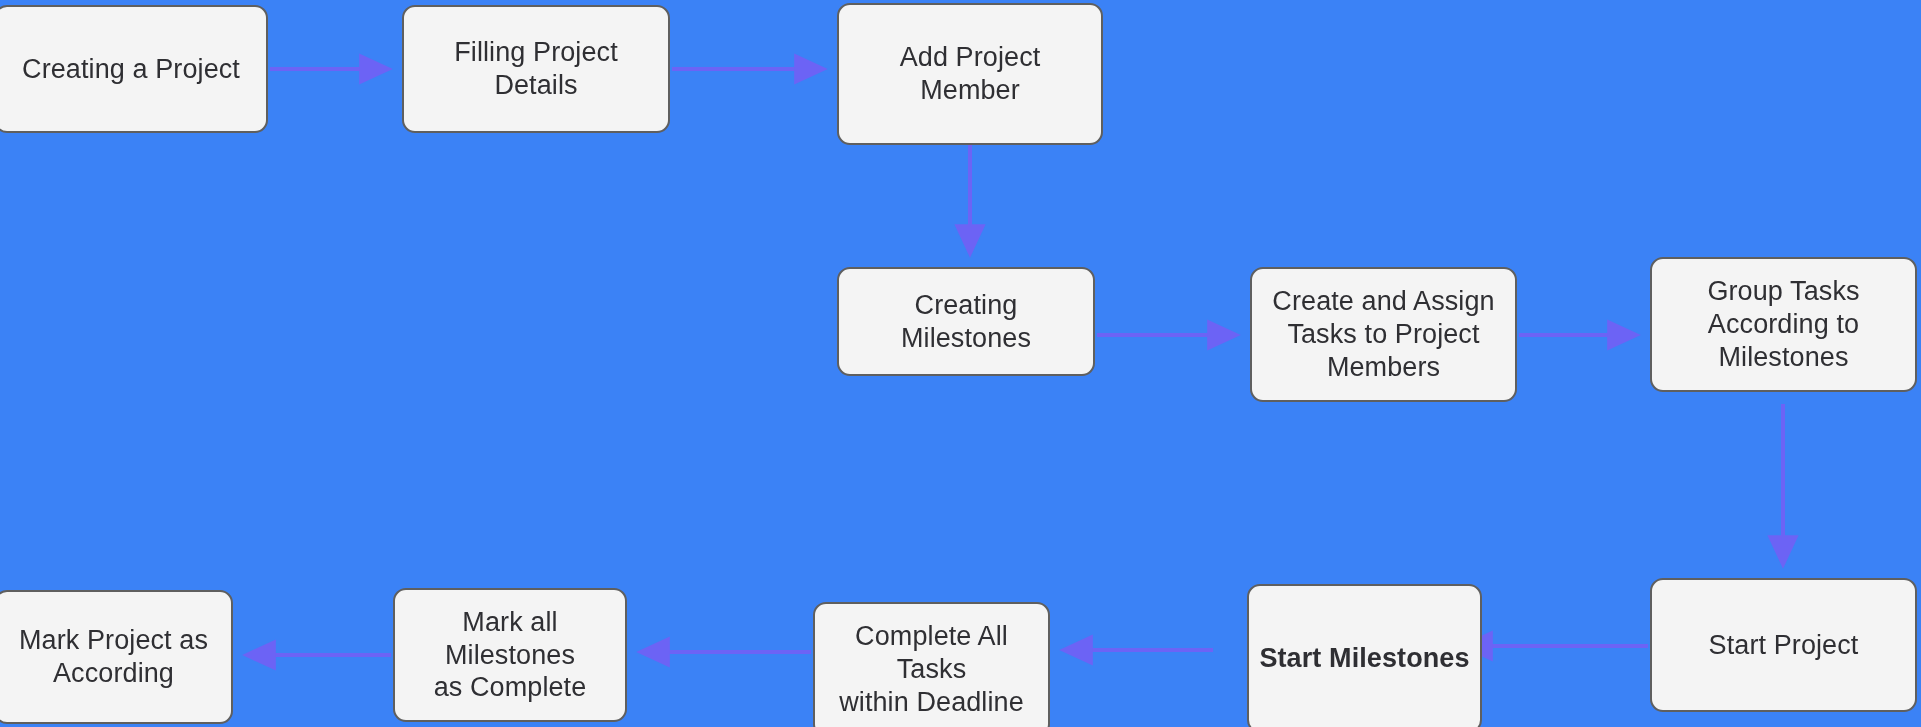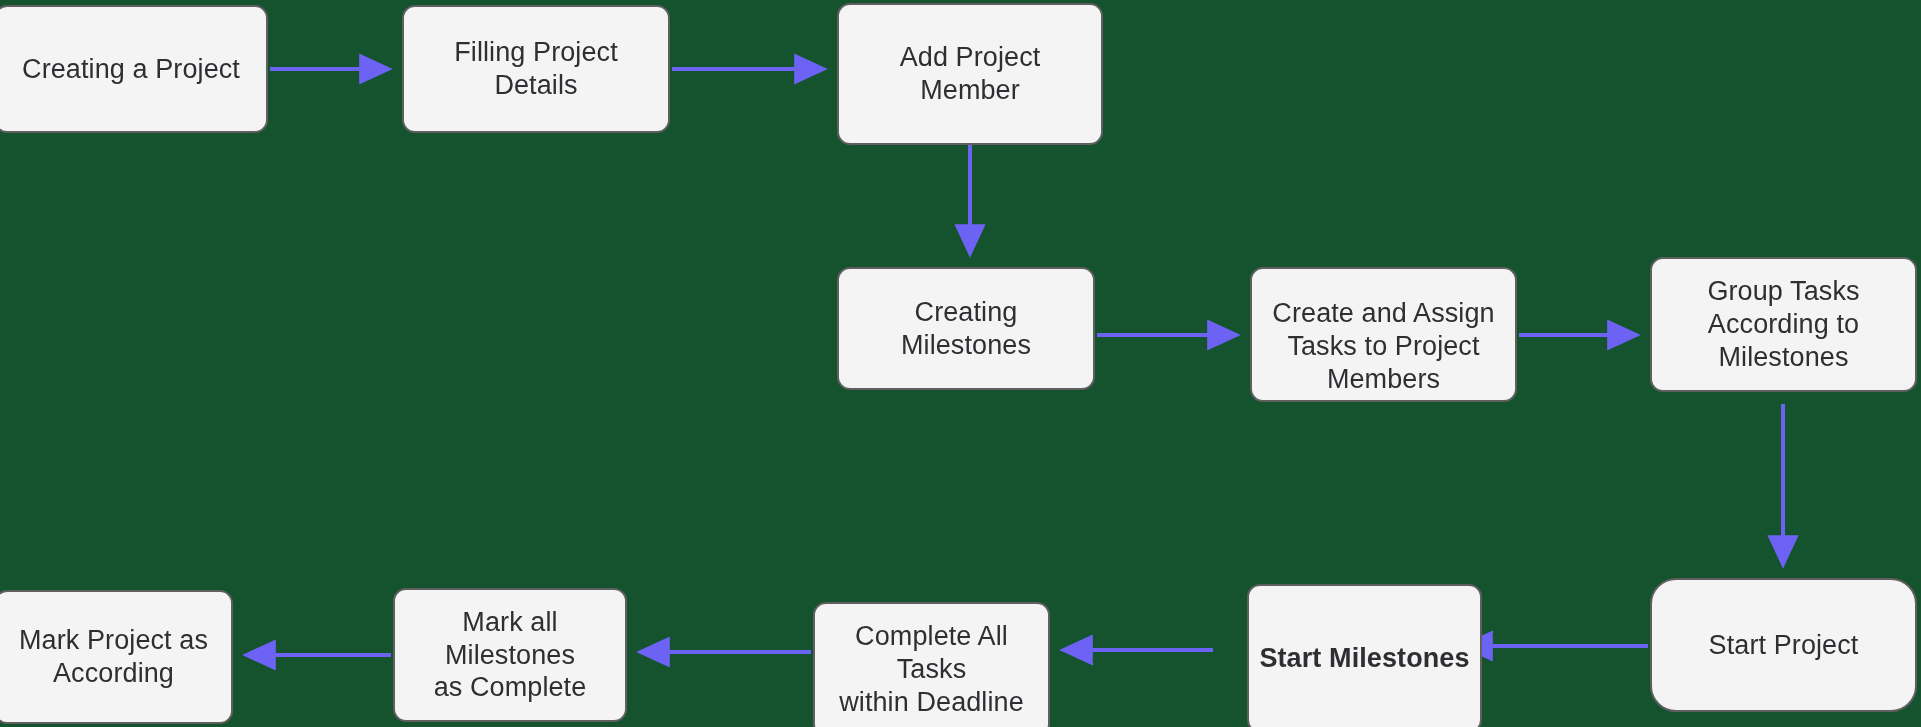--- a/index.html
+++ b/index.html
@@ -8,21 +8,21 @@
     padding: 0;
     background: #ffffff;
   }
   body {
     font-family: "Liberation Sans", sans-serif;
   }
   #canvas {
     position: relative;
     width: 1921px;
     height: 727px;
-    background: #14532d;
+    background: #3b82f6;
     overflow: hidden;
   }
   #edge-layer {
     position: absolute;
     left: 0;
     top: 0;
     width: 1921px;
     height: 727px;
     pointer-events: none;
   }
@@ -86,38 +86,38 @@
   <div class="node" style="left:402px; top:5px; width:268px; height:128px;">
     <span class="node-label">Filling Project
 Details</span>
   </div>
 
   <div class="node" style="left:837px; top:3px; width:266px; height:142px;">
     <span class="node-label">Add Project
 Member</span>
   </div>
 
-  <div class="node" style="left:837px; top:267px; width:258px; height:123px;">
+  <div class="node" style="left:837px; top:267px; width:258px; height:109px;">
     <span class="node-label">Creating
 Milestones</span>
   </div>
 
-  <div class="node" style="left:1250px; top:267px; width:267px; height:135px;align-items:flex-end;">
+  <div class="node" style="left:1250px; top:267px; width:267px; height:135px;">
     <span class="node-label">Create and Assign
 Tasks to Project
 Members</span>
   </div>
 
   <div class="node" style="left:1650px; top:257px; width:267px; height:135px;">
     <span class="node-label">Group Tasks
 According to
 Milestones</span>
   </div>
 
-  <div class="node" style="left:1650px; top:578px; width:267px; height:134px;border-radius:26px;">
+  <div class="node" style="left:1650px; top:578px; width:267px; height:134px;">
     <span class="node-label">Start Project</span>
   </div>
 
   <div class="node" style="left:1247px; top:584px; width:235px; height:149px;font-weight:bold;">
     <span class="node-label">Start Milestones</span>
   </div>
 
   <div class="node" style="left:813px; top:585px; width:237px; height:135px;margin-top:17px;">
     <span class="node-label">Complete All Tasks
 within Deadline</span>

